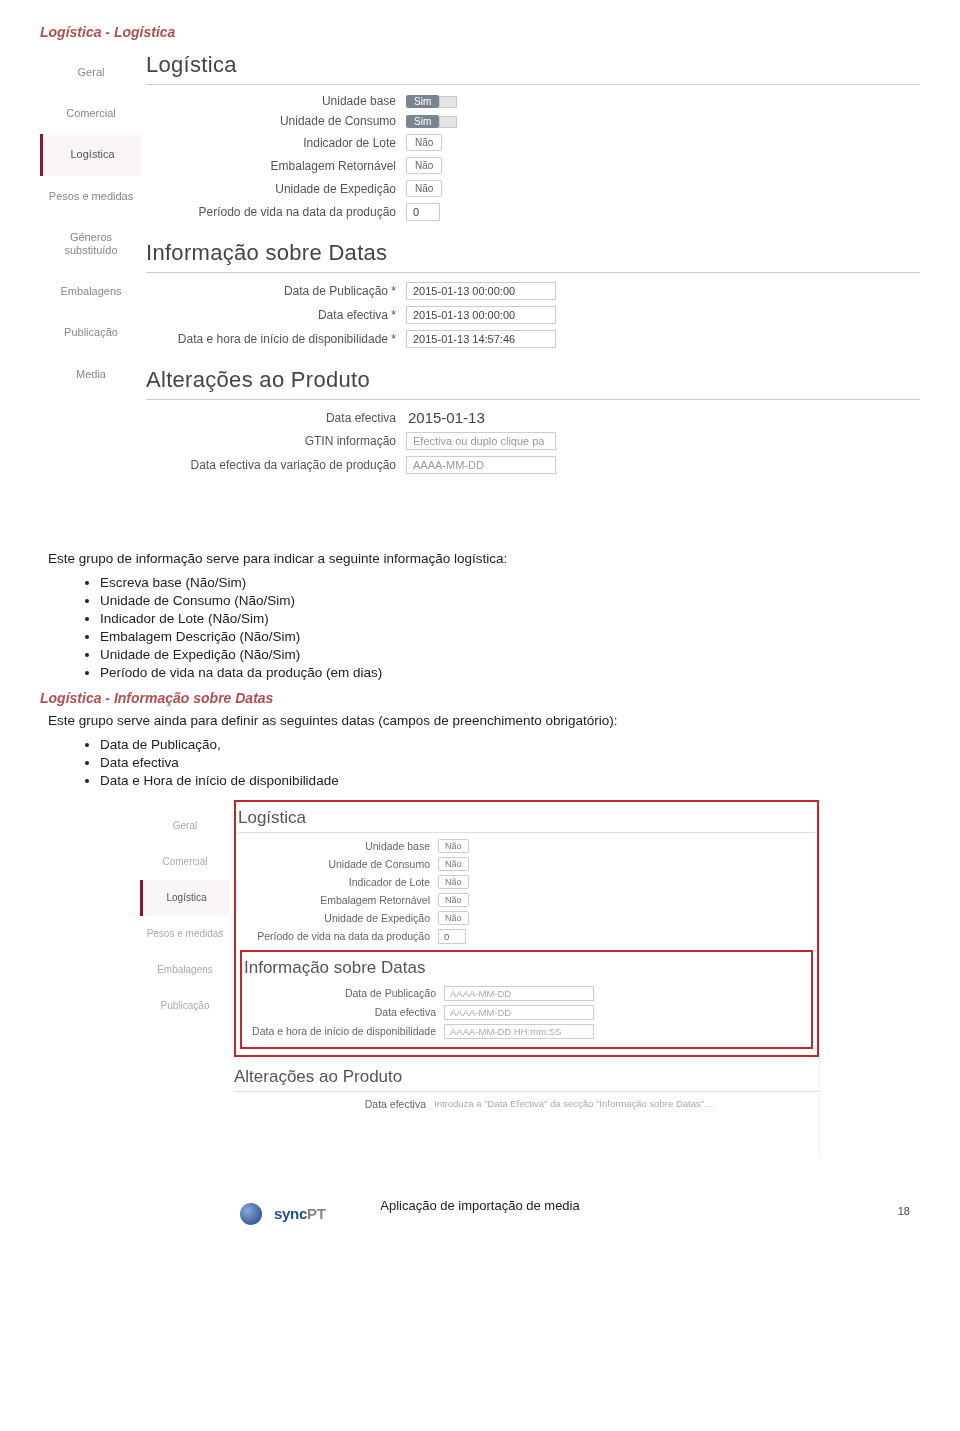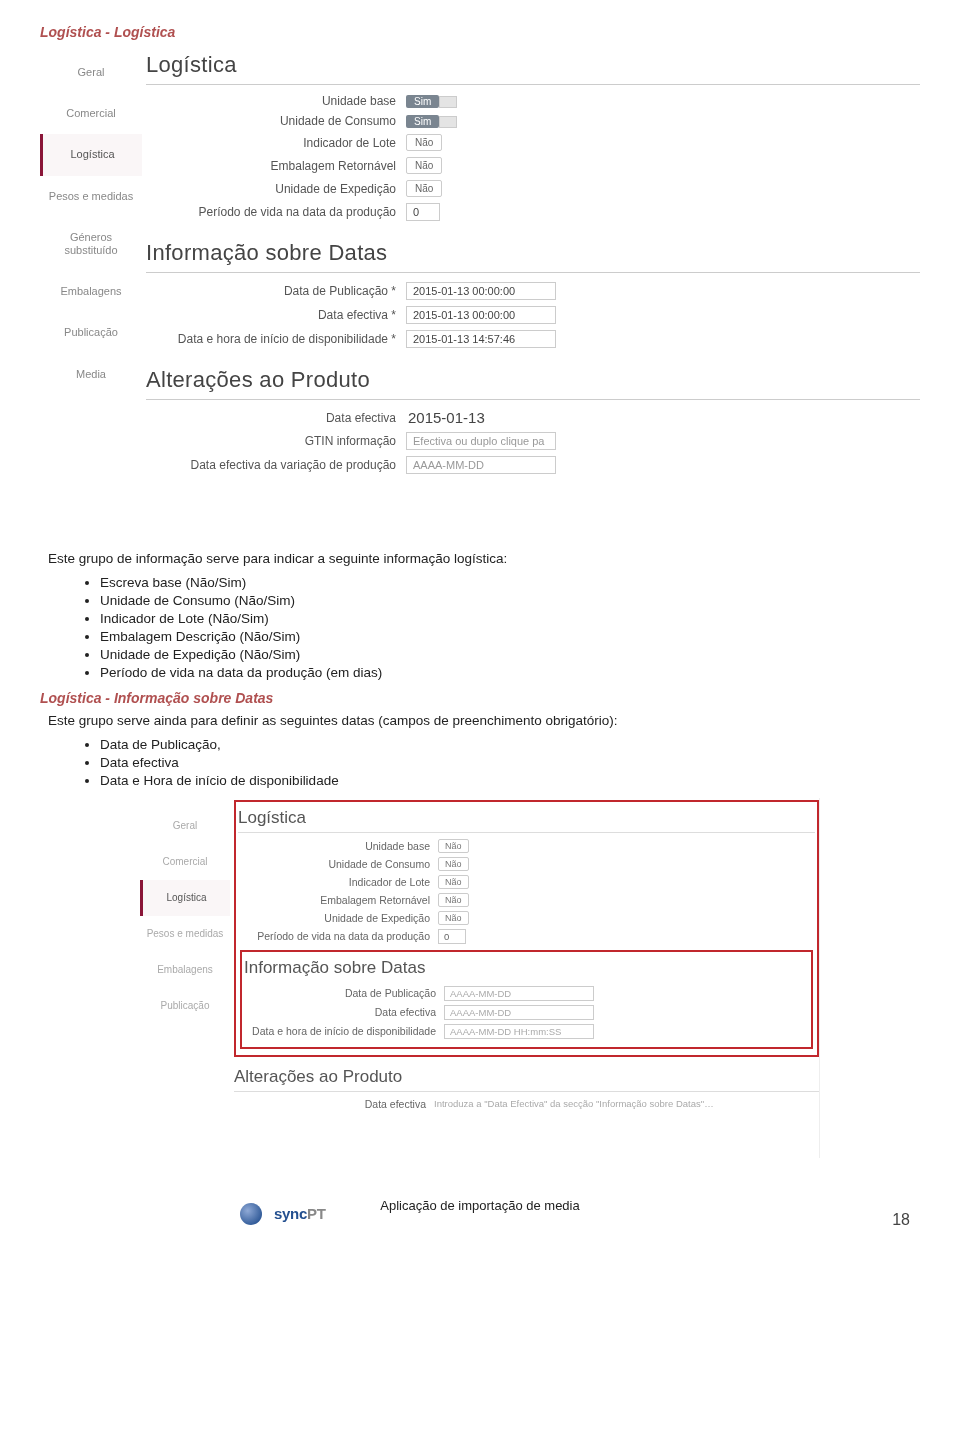--- a/index.html
+++ b/index.html
@@ -47,21 +47,21 @@
   .inbox2 { border: 1px solid #ccc; padding: 1px 5px; font-size: 9.5px; color: #aaa; min-width: 150px; display: inline-block; background: #fff; }
   .inbox2.sm { min-width: 28px; color: #666; }
   .redbox-outer { border: 2px solid #c1272d; padding: 2px; margin: 2px 0 6px 0; }
   .redbox-inner { border: 2px solid #c1272d; margin: 4px 2px; padding: 2px 2px 6px 2px; }
   .plain2 { font-size: 9.5px; color: #aaa; }
 
   .footer { text-align: center; margin-top: 40px; position: relative; padding-bottom: 20px; }
   .footer .f1 { color: #234f8f; font-size: 13px; margin-bottom: 4px; }
   .footer .f2 { color: #222; font-size: 13px; }
   .footer .logo { position: absolute; left: 200px; bottom: 8px; display: flex; align-items: center; gap: 12px; }
-  .footer .pgnum { position: absolute; right: 10px; bottom: 4px; font-size: 16px; color: #444; }
+  .footer .pgnum { position: absolute; right: 10px; bottom: 16px; font-size: 11px; color: #444; }
   .globe { width: 22px; height: 22px; border-radius: 50%; background: radial-gradient(circle at 35% 35%, #8fa9d6, #234f8f 85%); display: inline-block; position: relative; }
   .logotxt { font-weight: bold; font-size: 15px; letter-spacing: -0.3px; }
   .logotxt .s1 { color: #234f8f; }
   .logotxt .s2 { color: #888; }
 </style>
 </head>
 <body>
 
 <div class="page">
 

